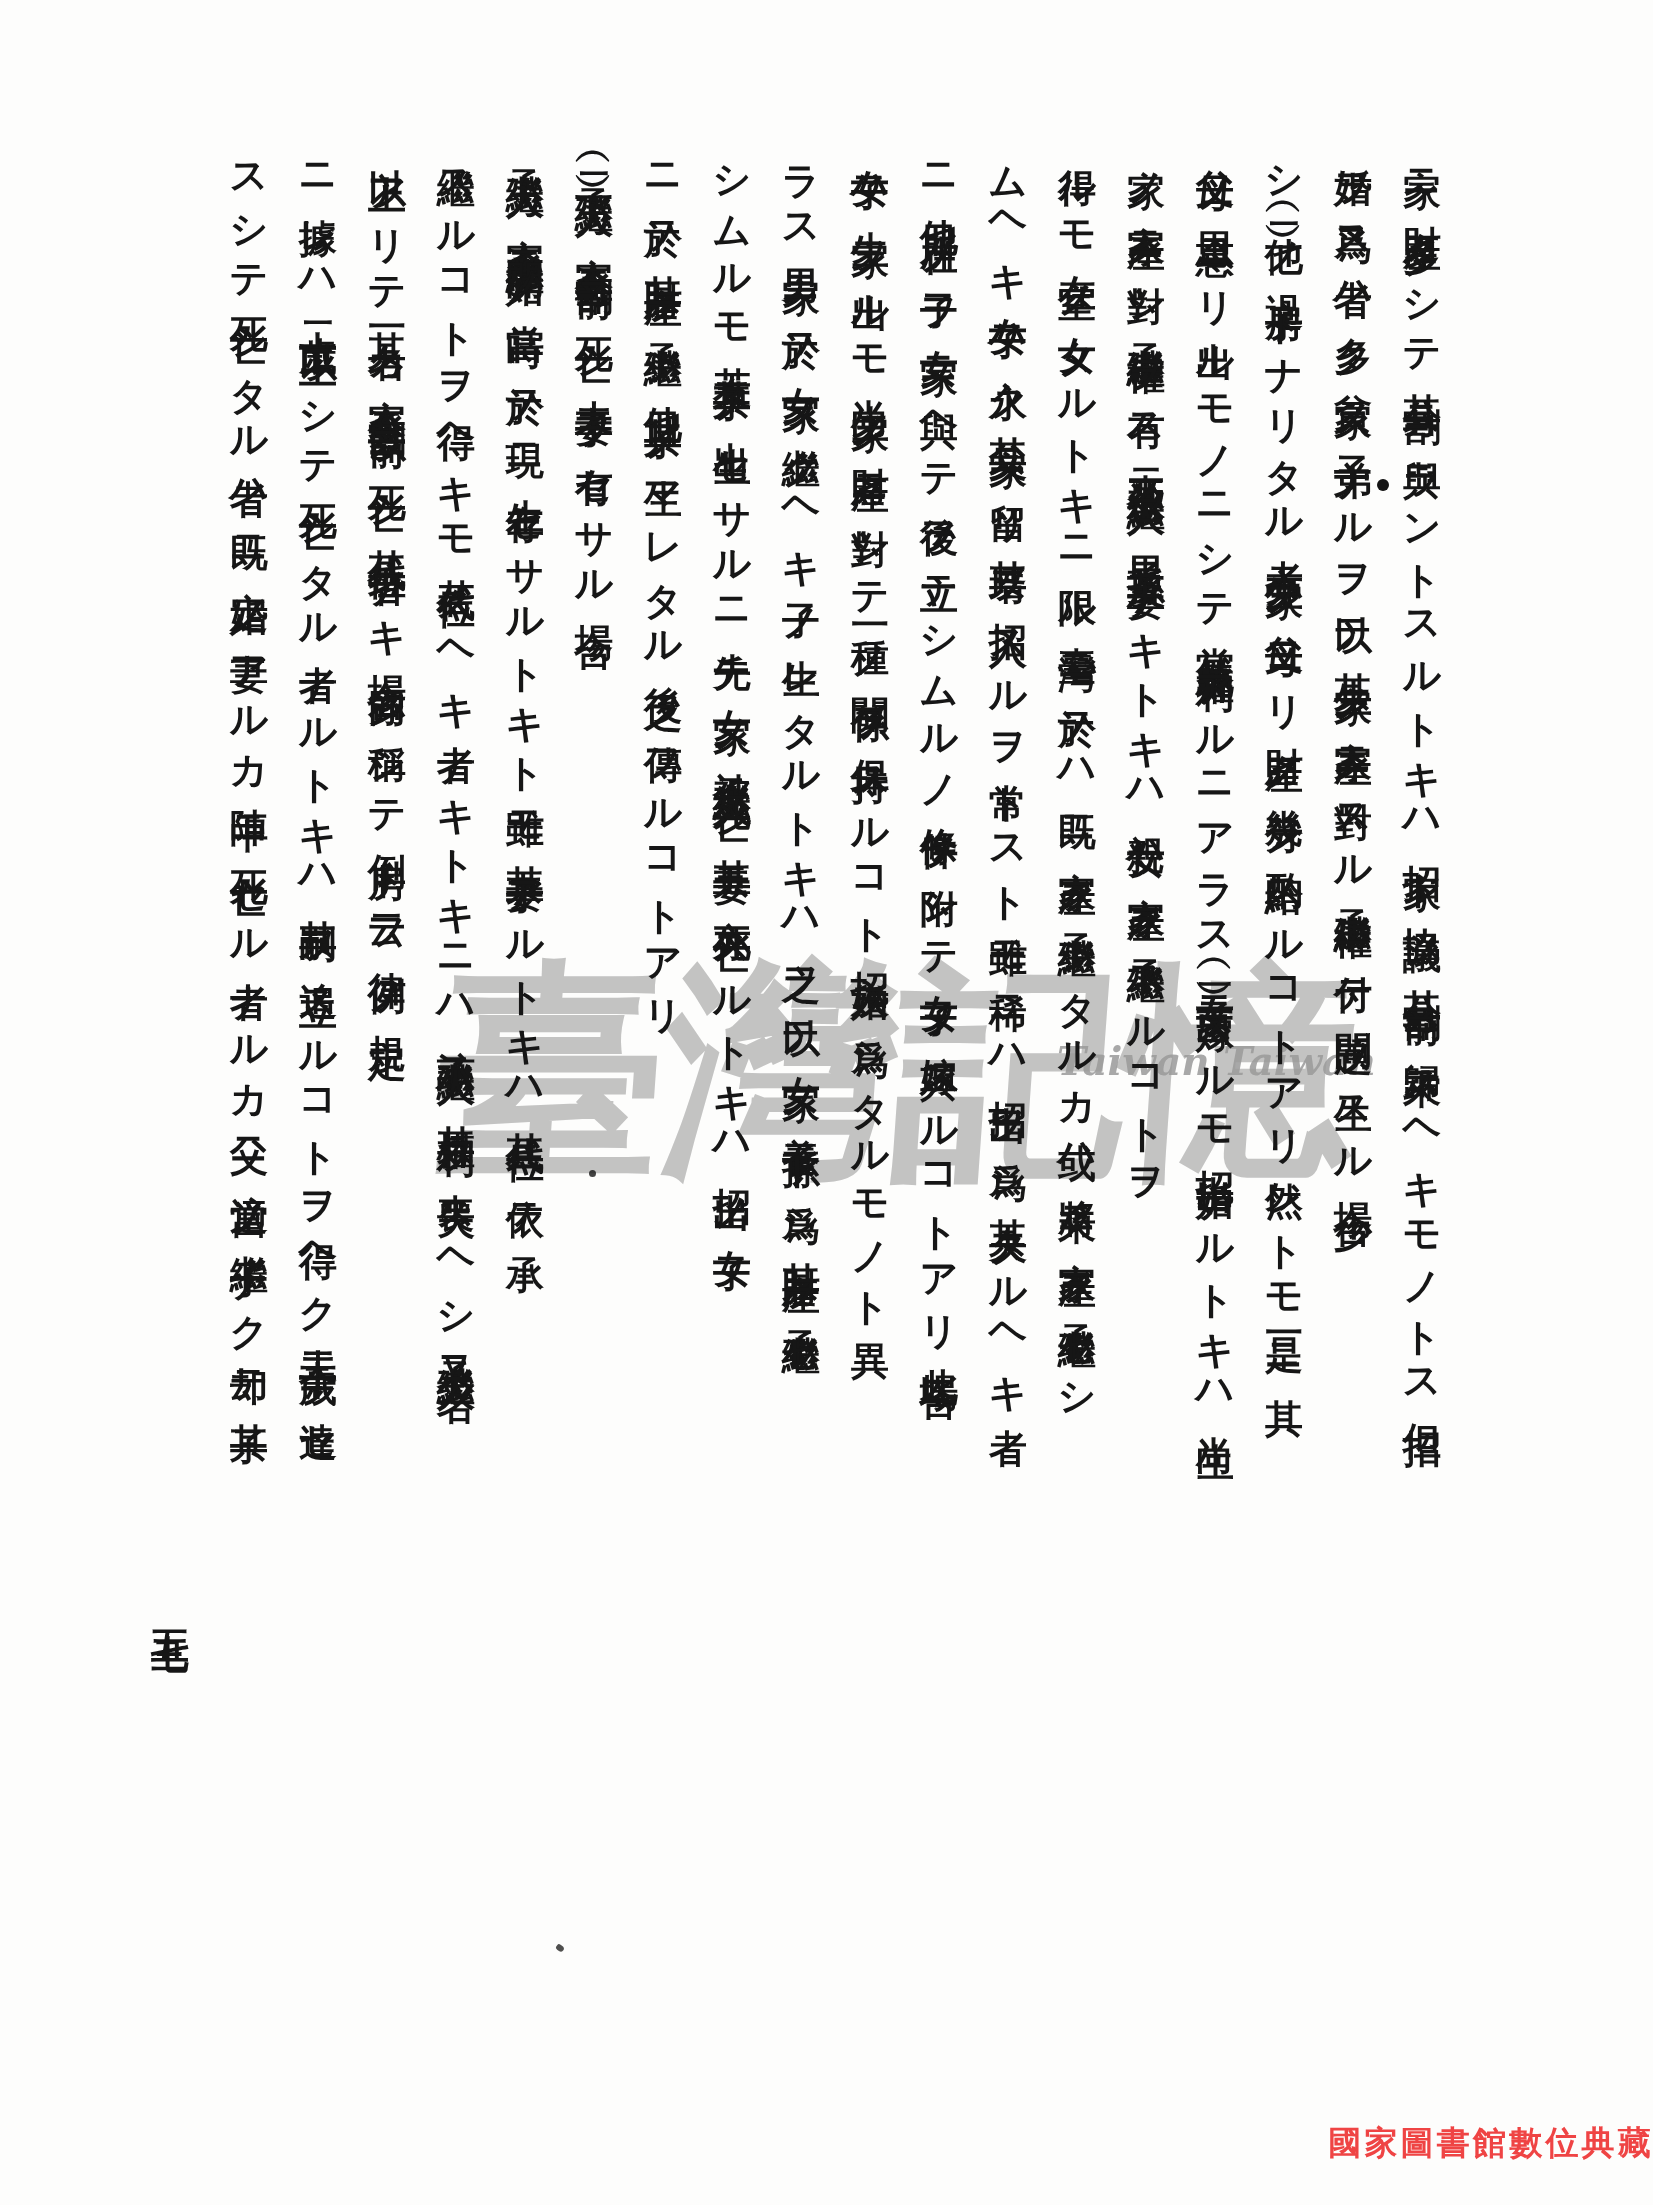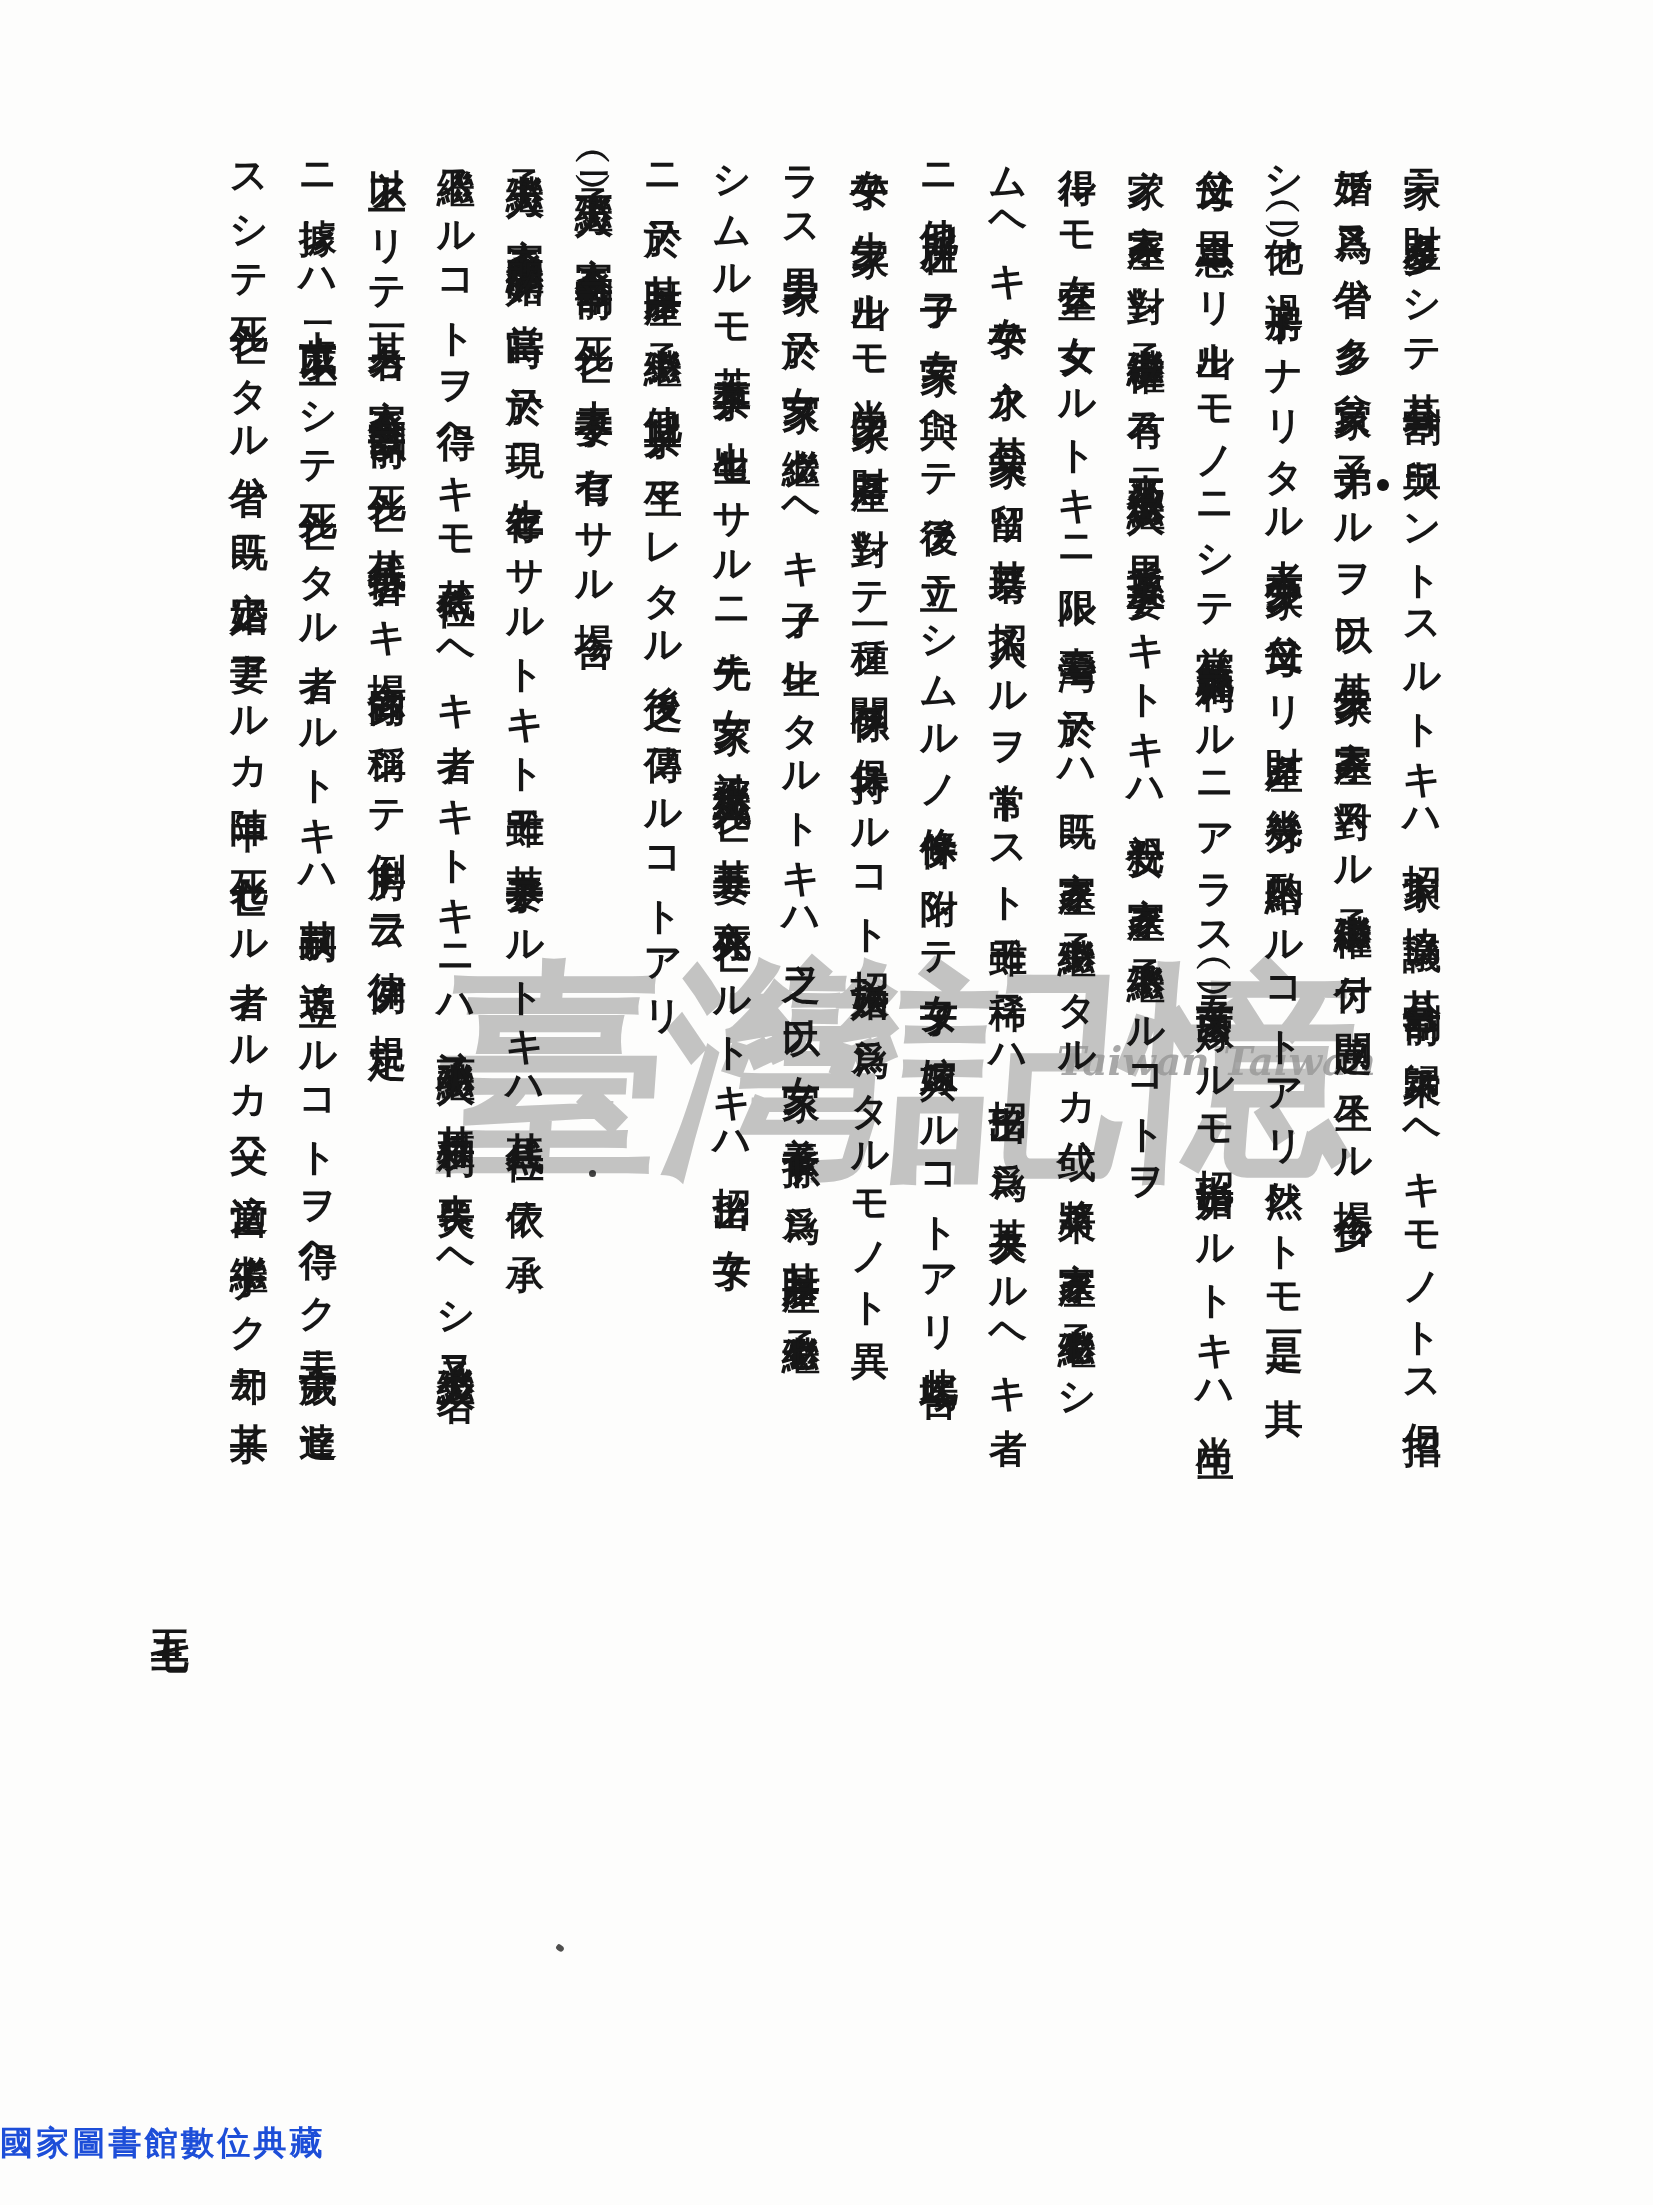--- a/index.html
+++ b/index.html
@@ -69,25 +69,25 @@
     font-weight: 700;
     letter-spacing: 4.7px;
     color: #161616;
   }
   
   .footer-stamp {
     position: absolute;
     left: 0;
     right: 0;
     bottom: 39px;
-    text-align: left;
+    text-align: right;
     font-size: 33px;
     font-weight: 700;
     letter-spacing: 3.2px;
-    color: #1d4ed8;
+    color: #ef4444;
   }
   
   .ink-dot {
     position: absolute;
     background: #141414;
     border-radius: 50%;
   }
   .dot-big   { left: 1377px; top: 479px;  width: 11.8px; height: 11.8px; }
   .dot-mid   { left: 589px;  top: 1170px; width: 7px;  height: 7px; opacity: .8; }
   .dot-small { left: 556px;  top: 1945px; width: 7.9px; height: 6.3px; opacity: .75; transform: rotate(35deg); border-radius: 40% 60% 60% 40%; }

